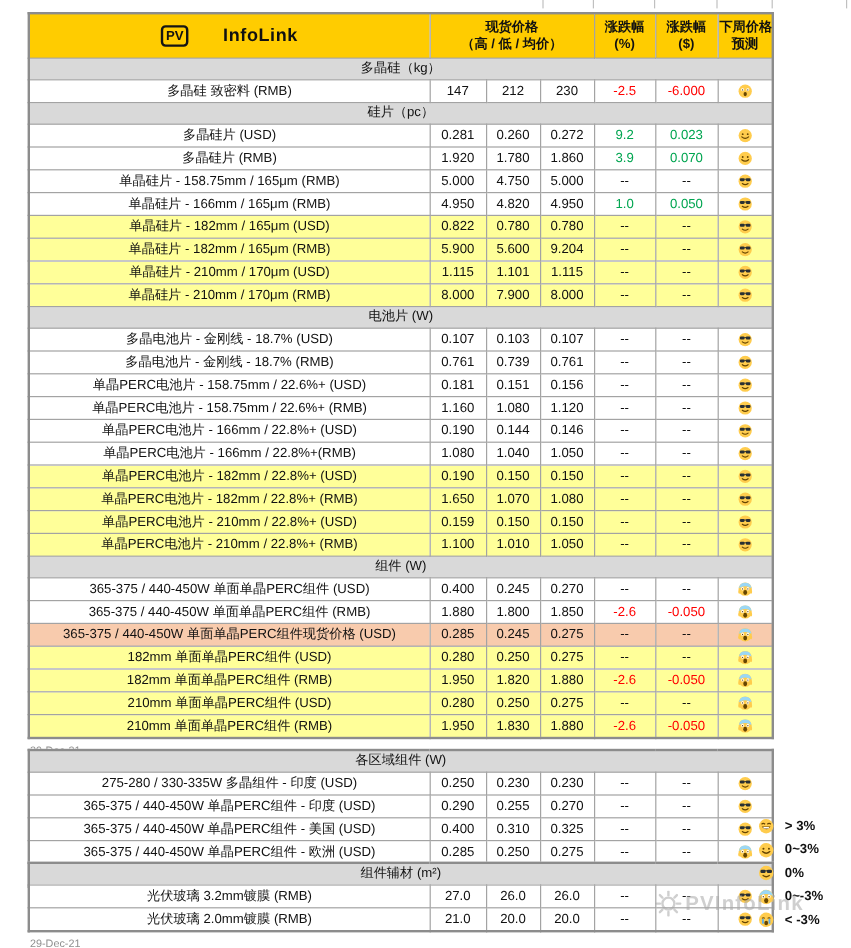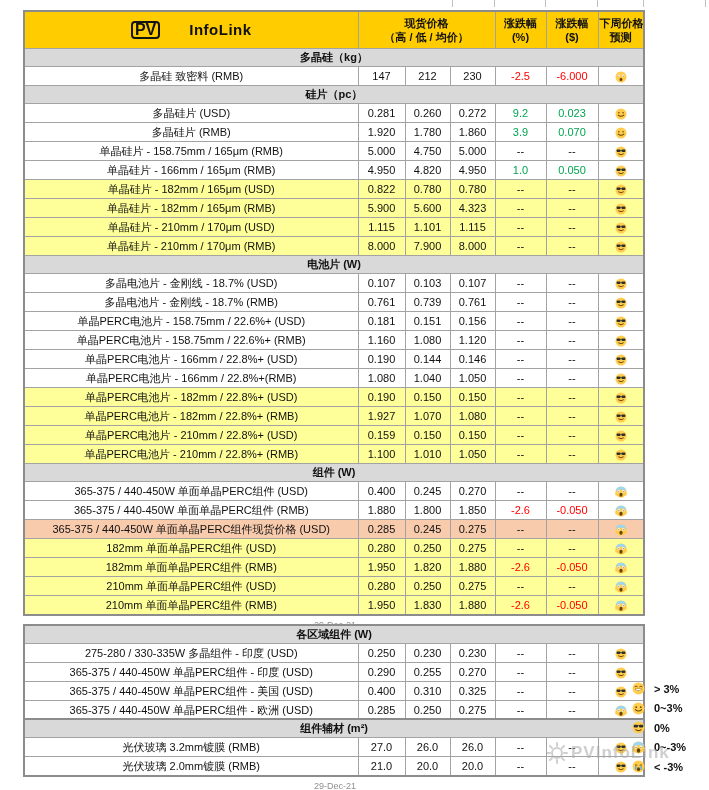--- a/index.html
+++ b/index.html
@@ -12,33 +12,33 @@
   .tbl-wrap{position:absolute;left:23px;}
   #tbl-main{top:10px;}
   #tbl-regional{top:624px;}
   #tbl-aux{top:718px;}
 
   table.price{border-collapse:collapse;table-layout:fixed;width:620px;background:#fff;
               border:2px solid #8c8c8c;}
   table.price td{border:1px solid #a3a3a3;font-size:11px;height:18px;padding:0 1px;
                  text-align:center;white-space:nowrap;overflow:hidden;line-height:1.1;}
   tr.head td{background:var(--header-yellow);font-weight:bold;height:36px;line-height:1.3;}
-  tr.section td{background:var(--section-gray);font-weight:bold;height:17px;}
+  tr.section td{background:var(--section-gray);font-weight:normal;height:17px;}
   td.label{text-align:left;padding-left:5px;}
   tr.bg-yellow td{background:var(--row-yellow);}
   tr.bg-orange td{background:var(--row-orange);text-align:center;}
   td.pos{color:var(--up-green);}
   td.neg{color:var(--down-red);}
 
   .logo{display:flex;align-items:center;justify-content:center;gap:4px;}
   .pv-box{display:inline-block;border:2px solid #141414;border-radius:4px;padding:0 2px;
-          font-size:16px;font-weight:bold;line-height:14px;}
+          font-size:11px;font-weight:bold;line-height:14px;}
   .brand{font-size:15px;font-weight:bold;letter-spacing:0.5px;margin-left:25px;}
 
-  .date{font-size:9px;color:#8f8f8f;margin:4px 0 0 2px;text-align:center;}
+  .date{font-size:9px;color:#8f8f8f;margin:4px 0 0 2px;text-align:left;}
 
   .legend{position:absolute;left:632px;top:679px;}
   .legend-item{display:flex;align-items:center;gap:9px;height:19.5px;font-size:11px;font-weight:bold;}
   .legend-item .lbl{white-space:nowrap;}
 
   .emoji{display:inline-block;vertical-align:middle;line-height:0;}
 
   .watermark{position:absolute;left:546px;top:742px;display:flex;align-items:center;gap:3px;
              opacity:0.55;z-index:6;pointer-events:none;}
   .watermark .wm-text{font-size:17px;font-weight:bold;color:#a8a8a8;letter-spacing:1px;}
@@ -183,21 +183,21 @@
                   <rect x="2.6" y="5.8" width="6.6" height="4.2" rx="1.6" fill="#292F33"></rect>
                   <rect x="10.8" y="5.8" width="6.6" height="4.2" rx="1.6" fill="#292F33"></rect>
                   <rect x="8.6" y="6.6" width="2.8" height="1.2" fill="#292F33"></rect>
                   <path d="M6 13.2 Q10 16.4 14 13.2" stroke="#664500" stroke-width="1.6" fill="none" stroke-linecap="round"></path>
                 </svg></span></td>
           </tr>
           <tr class="row bg-yellow">
             <td class="label">单晶硅片 - 182mm / 165μm (RMB)</td>
             <td>5.900</td>
             <td>5.600</td>
-            <td>4.323</td>
+            <td>9.204</td>
             <td>--</td>
             <td>--</td>
             <td><span class="emoji"><svg width="12" height="12" viewBox="0 0 20 20">
                   <circle cx="10" cy="10" r="9.2" fill="#FFCC4D"></circle>
                   <rect x="2.6" y="5.8" width="6.6" height="4.2" rx="1.6" fill="#292F33"></rect>
                   <rect x="10.8" y="5.8" width="6.6" height="4.2" rx="1.6" fill="#292F33"></rect>
                   <rect x="8.6" y="6.6" width="2.8" height="1.2" fill="#292F33"></rect>
                   <path d="M6 13.2 Q10 16.4 14 13.2" stroke="#664500" stroke-width="1.6" fill="none" stroke-linecap="round"></path>
                 </svg></span></td>
           </tr>
@@ -334,21 +334,21 @@
             <td><span class="emoji"><svg width="12" height="12" viewBox="0 0 20 20">
                   <circle cx="10" cy="10" r="9.2" fill="#FFCC4D"></circle>
                   <rect x="2.6" y="5.8" width="6.6" height="4.2" rx="1.6" fill="#292F33"></rect>
                   <rect x="10.8" y="5.8" width="6.6" height="4.2" rx="1.6" fill="#292F33"></rect>
                   <rect x="8.6" y="6.6" width="2.8" height="1.2" fill="#292F33"></rect>
                   <path d="M6 13.2 Q10 16.4 14 13.2" stroke="#664500" stroke-width="1.6" fill="none" stroke-linecap="round"></path>
                 </svg></span></td>
           </tr>
           <tr class="row bg-yellow">
             <td class="label">单晶PERC电池片 - 182mm / 22.8%+ (RMB)</td>
-            <td>1.927</td>
+            <td>1.650</td>
             <td>1.070</td>
             <td>1.080</td>
             <td>--</td>
             <td>--</td>
             <td><span class="emoji"><svg width="12" height="12" viewBox="0 0 20 20">
                   <circle cx="10" cy="10" r="9.2" fill="#FFCC4D"></circle>
                   <rect x="2.6" y="5.8" width="6.6" height="4.2" rx="1.6" fill="#292F33"></rect>
                   <rect x="10.8" y="5.8" width="6.6" height="4.2" rx="1.6" fill="#292F33"></rect>
                   <rect x="8.6" y="6.6" width="2.8" height="1.2" fill="#292F33"></rect>
                   <path d="M6 13.2 Q10 16.4 14 13.2" stroke="#664500" stroke-width="1.6" fill="none" stroke-linecap="round"></path>

